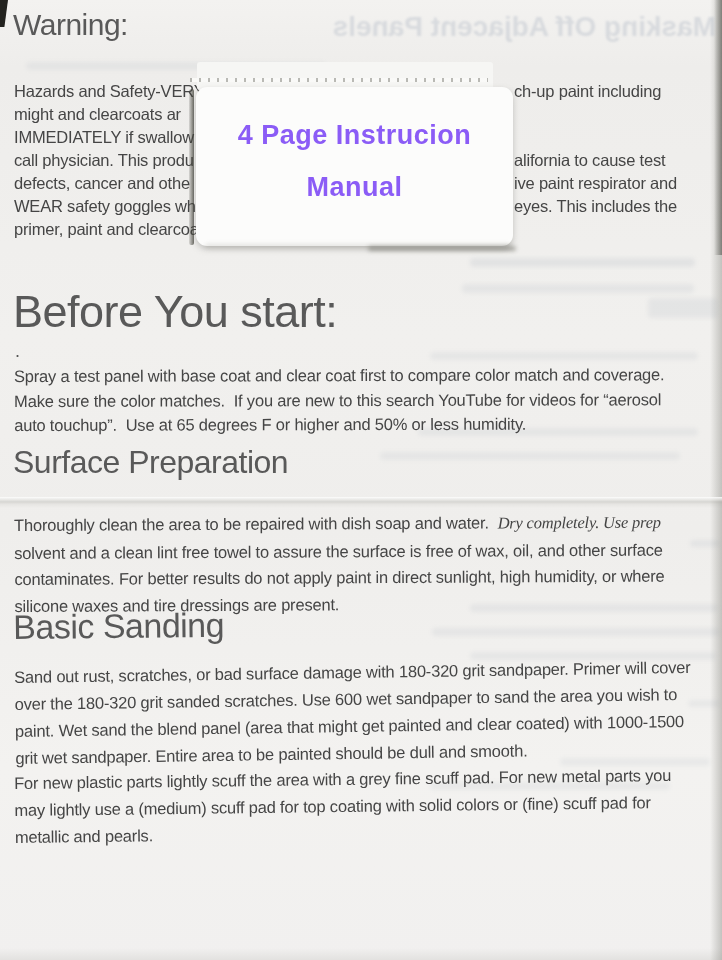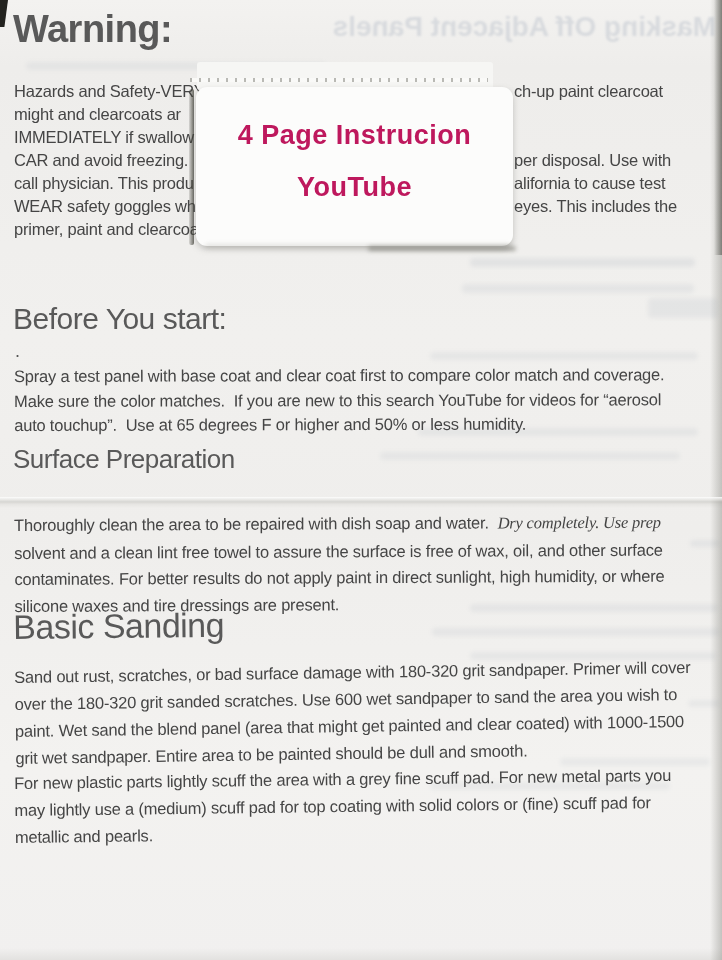--- a/index.html
+++ b/index.html
@@ -14,23 +14,23 @@
     color:#424242;
   }
   
   .corner-notch{position:absolute;left:0;top:0;width:8px;height:27px;background:#23231f;clip-path:polygon(0 0,100% 0,55% 100%,0 100%);}
   .right-edge{position:absolute;right:0;top:0;bottom:0;width:12px;background:linear-gradient(to right,rgba(120,120,113,0) 0%,rgba(120,120,113,0.38) 100%);}
   .right-edge-top{position:absolute;right:0;top:0;width:8px;height:255px;background:linear-gradient(to right,rgba(70,70,63,0) 0%,rgba(70,70,63,0.55) 100%);}
   .bottom-shade{position:absolute;left:0;right:0;bottom:0;height:12px;background:linear-gradient(to bottom,rgba(150,150,143,0) 0%,rgba(150,150,143,0.16) 100%);}
 
   
   .h{position:absolute;left:13px;margin:0;font-weight:400;color:#595959;letter-spacing:-0.5px;white-space:nowrap;}
-  .h-warning{top:8px;font-size:38px;font-weight:bold;}
-  .h-before{top:302px;font-size:30px;}
-  .h-surface{top:444px;font-size:26px;}
+  .h-warning{top:8px;font-size:30px;}
+  .h-before{top:286px;font-size:45px;}
+  .h-surface{top:444px;font-size:32px;}
   .h-basic{top:608px;font-size:34px;transform:rotate(-0.6deg);transform-origin:0 0;}
 
   
   .para{position:absolute;left:14px;width:712px;font-size:16.5px;line-height:24.5px;letter-spacing:-0.2px;color:#454545;white-space:pre-wrap;}
   .para-spray{top:364px;transform:rotate(-0.15deg);transform-origin:0 0;}
   .para-surface{top:512px;line-height:26.5px;transform:rotate(-0.3deg);transform-origin:0 0;}
   .para-sand{top:664px;line-height:27px;transform:rotate(-0.85deg);transform-origin:0 0;}
   .para-plastic{top:770px;line-height:27px;transform:rotate(-0.7deg);transform-origin:0 0;}
   .it{font-style:italic;font-family:Liberation Serif, serif;}
 
@@ -46,21 +46,21 @@
   .perforation{position:absolute;left:190px;top:78px;width:298px;height:4px;
     background-image:repeating-linear-gradient(90deg,rgba(135,135,128,0.55) 0 2px,rgba(250,250,248,0.9) 2px 9px);
     filter:blur(0.4px);}
   .sticker-backing{position:absolute;left:197px;top:62px;width:296px;height:28px;background:#f6f6f4;border-radius:3px;}
   .sticker{position:absolute;left:196px;top:87px;width:317px;height:159px;background:#fcfcfb;border-radius:11px;
     box-shadow:0 3px 6px rgba(110,110,102,0.35);text-align:center;}
   .sticker-edge-left{position:absolute;left:189px;top:89px;width:5px;height:156px;border-radius:2px;
     background:linear-gradient(to right,rgba(90,90,82,0.15),rgba(60,60,52,0.75));filter:blur(0.4px);}
   .sticker-shadow-bottom{position:absolute;left:368px;top:246px;width:148px;height:5px;background:rgba(105,105,97,0.5);filter:blur(2px);border-radius:3px;}
   .sticker-shadow-bottom2{position:absolute;left:205px;top:244px;width:305px;height:4px;background:rgba(130,130,122,0.22);filter:blur(2px);border-radius:3px;}
-  .sticker-line{font-weight:bold;font-size:27px;color:#be185d;letter-spacing:0.5px;}
+  .sticker-line{font-weight:bold;font-size:27px;color:#8b5cf6;letter-spacing:0.5px;}
   .sticker-line1{margin-top:33px;}
   .sticker-line2{margin-top:21px;}
 
   
   .crease{position:absolute;left:0;top:497px;width:722px;height:11px;
     background:linear-gradient(to bottom,rgba(255,255,255,0.85) 0%,rgba(158,158,150,0.30) 45%,rgba(158,158,150,0.10) 65%,rgba(158,158,150,0) 100%);
     filter:blur(0.5px);}
 
   
   .ghost-heading{position:absolute;right:6px;top:11px;width:420px;
@@ -78,35 +78,35 @@
   <div class="right-edge"></div>
   <div class="right-edge-top"></div>
   <div class="bottom-shade"></div>
 
   <div class="ghost-heading">Masking Off Adjacent Panels</div>
 
   <h1 class="h h-warning">Warning:</h1>
   <div class="streak" style="left:26px;top:62px;width:300px;height:8px;opacity:0.10;"></div>
 
   <div class="warning-body">
-    <div class="w-line"><span>Hazards and Safety-VERY</span><span class="w-right">ch-up paint clearcoat</span></div>
+    <div class="w-line"><span>Hazards and Safety-VERY</span><span class="w-right">ch-up paint including</span></div>
     <div class="w-line"><span>might and clearcoats ar</span></div>
     <div class="w-line"><span>IMMEDIATELY if swallow</span></div>
-    <div class="w-line"><span>CAR and avoid freezing.</span><span class="w-right">per disposal. Use with</span></div>
     <div class="w-line"><span>call physician. This produ</span><span class="w-right">alifornia to cause test</span></div>
+    <div class="w-line"><span>defects, cancer and othe</span><span class="w-right">ive paint respirator and</span></div>
     <div class="w-line"><span>WEAR safety goggles wh</span><span class="w-right">eyes. This includes the</span></div>
     <div class="w-line"><span>primer, paint and clearcoat.</span><span class="w-right"></span></div>
   </div>
 
   <div class="sticker-backing"></div>
   <div class="perforation"></div>
   <div class="sticker-edge-left"></div>
   <div class="sticker">
     <div class="sticker-line sticker-line1">4 Page Instrucion</div>
-    <div class="sticker-line sticker-line2">YouTube</div>
+    <div class="sticker-line sticker-line2">Manual</div>
   </div>
   <div class="sticker-shadow-bottom2"></div>
   <div class="sticker-shadow-bottom"></div>
 
   <div class="streak" style="left:470px;top:258px;width:225px;height:9px;opacity:0.14;"></div>
   <div class="streak" style="left:462px;top:284px;width:232px;height:9px;opacity:0.12;"></div>
   <div class="streak" style="left:648px;top:298px;width:70px;height:20px;opacity:0.12;"></div>
   <div class="streak" style="left:430px;top:352px;width:268px;height:8px;opacity:0.11;"></div>
   <div class="streak" style="left:418px;top:428px;width:280px;height:8px;opacity:0.11;"></div>
   <div class="streak" style="left:380px;top:452px;width:300px;height:8px;opacity:0.10;"></div>

